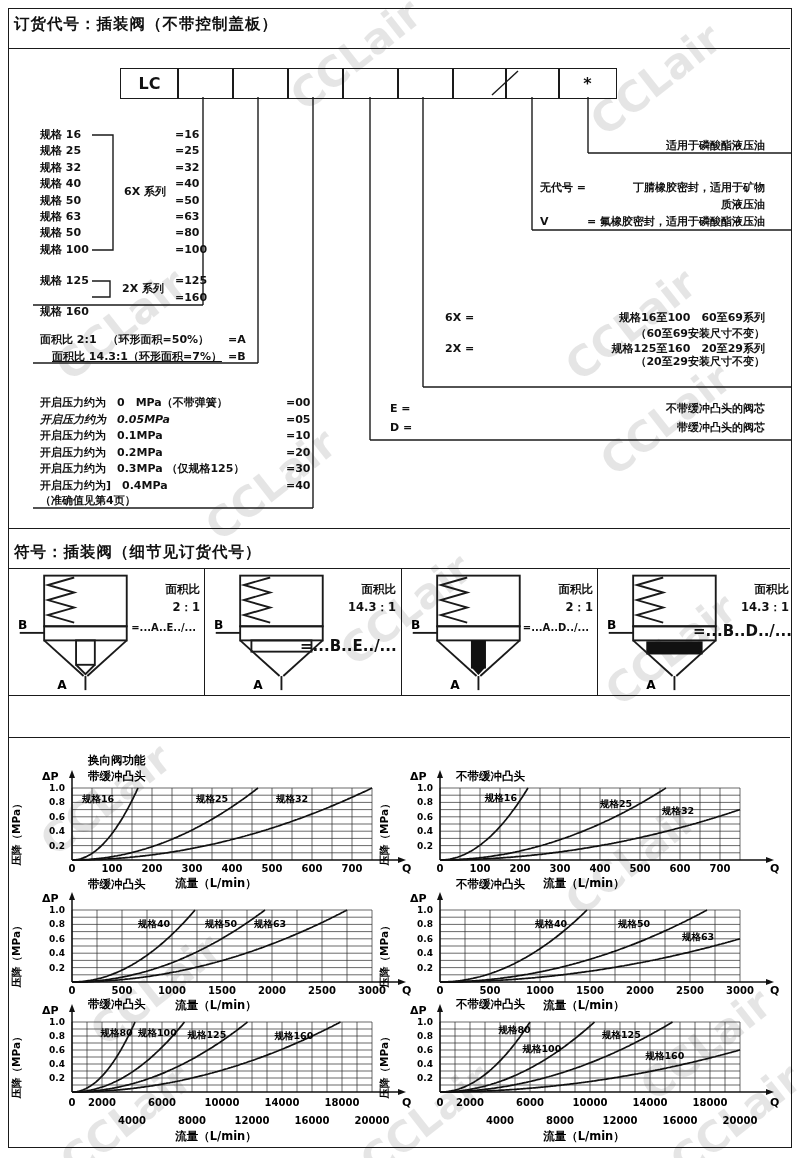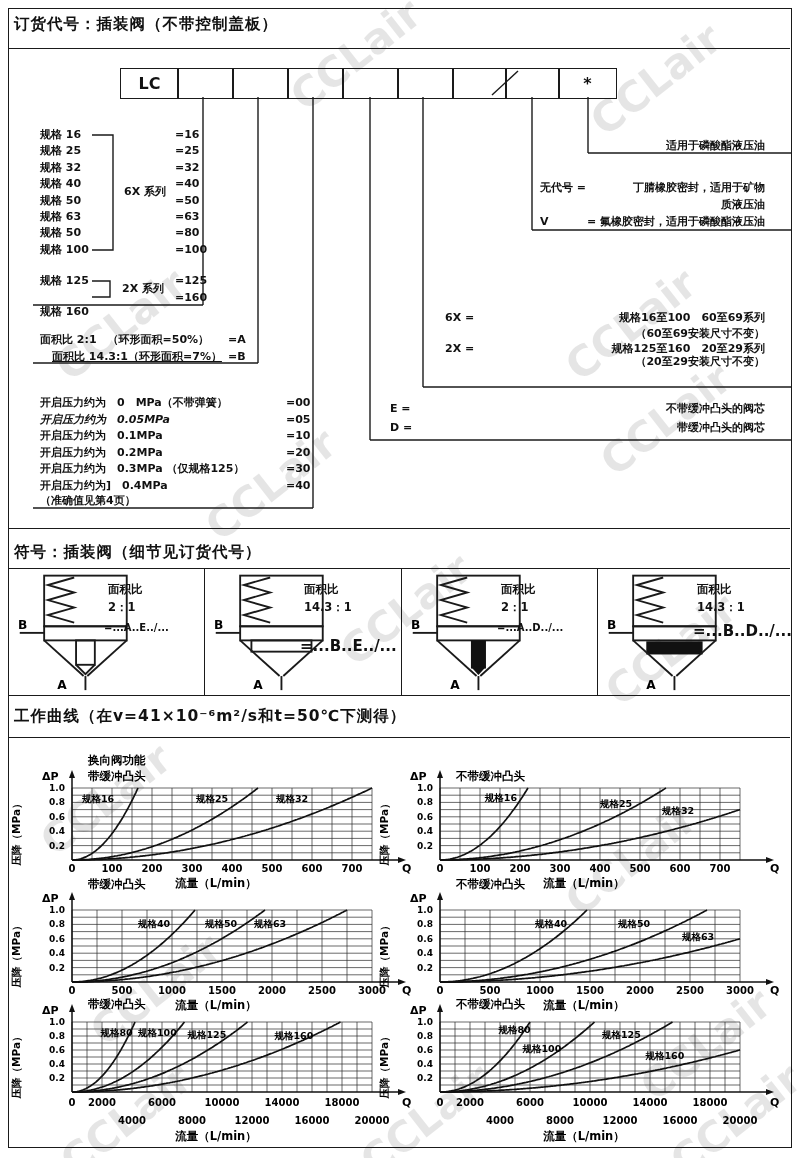--- a/index.html
+++ b/index.html
@@ -10,21 +10,21 @@
   .vline{position:absolute;width:0;border-left:1.4px solid #1a1a1a;}
   .border{position:absolute;left:8px;top:8px;width:782px;height:1138px;border:1.6px solid #1a1a1a;}
   .sec-title{position:absolute;font-size:15.5px;font-weight:bold;letter-spacing:1px;white-space:nowrap;}
   .t{position:absolute;font-size:11px;font-weight:600;white-space:nowrap;line-height:15px;}
   .t.r{text-align:right;}
   .wm{position:absolute;font-size:42px;font-weight:bold;color:rgba(0,0,0,0.10);
       transform:rotate(-38deg);pointer-events:none;white-space:nowrap;}
   .codecell{position:absolute;top:68px;height:29px;border:1.5px solid #1a1a1a;
             display:flex;align-items:center;justify-content:center;font-size:16px;font-weight:bold;background:transparent;}
   .panel{position:absolute;top:568px;height:127px;}
-  .panel .ttl{position:absolute;font-size:11.5px;font-weight:bold;width:92px;text-align:left;}
+  .panel .ttl{position:absolute;font-size:11.5px;font-weight:bold;width:92px;text-align:right;}
   .vsvg{position:absolute;left:8px;top:2px;width:122px;height:122px;}
   .ln{fill:none;stroke:#1a1a1a;stroke-width:2;}
   svg text{font-family:"DejaVu Sans",sans-serif;}
 </style>
 </head>
 <body>
 
 <div id="page">
   <div class="border"></div>
 
@@ -215,21 +215,20 @@
       <line class="ln" x1="118" y1="75" x2="76" y2="113"></line>
       <line class="ln" x1="74" y1="113" x2="74" y2="128"></line>
       <text x="2" y="63" font-size="13" font-weight="bold">B</text>
       <text x="44" y="127" font-size="13" font-weight="bold">A</text>
     </svg>
     <div class="ttl" style="left:100px;top:14px">面积比</div>
     <div class="ttl" style="left:100px;top:32px">14.3：1</div>
     <div class="ttl" style="left:96px;top:54px;font-size:15px">=...B..D../...</div>
   </div>
 
-  <div class="sec-title" style="left:14px;top:706px">工作曲线（在v=41×10⁻⁶m²/s和t=50℃下测得）</div>
   <div class="hline" style="left:8px;top:737px;width:782px"></div>
 
   <div id="charts">
       <svg width="430" height="152" style="position: absolute; left: 0px; top: 748px;">
         <g stroke="#2a2a2a" stroke-width="0.7" fill="none">
           <line x1="72" y1="40" x2="72" y2="112"></line>
           <line x1="92" y1="40" x2="92" y2="112"></line>
           <line x1="112" y1="40" x2="112" y2="112"></line>
           <line x1="132" y1="40" x2="132" y2="112"></line>
           <line x1="152" y1="40" x2="152" y2="112"></line>

